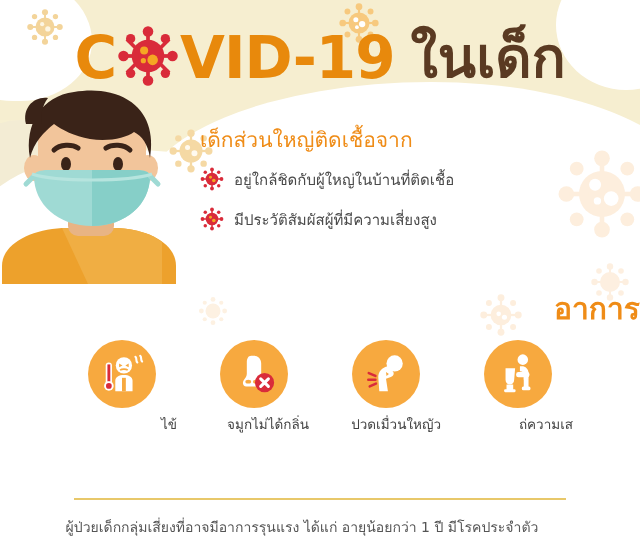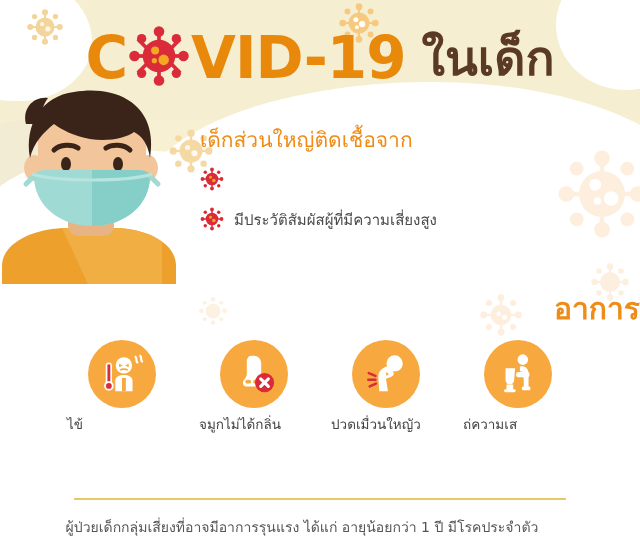--- a/index.html
+++ b/index.html
@@ -72,21 +72,21 @@
     display:flex; align-items:center; justify-content:center;
     z-index:20;
   }
   .t-covid {
     font-size:58px; font-weight:bold; color:#e8890c;
     letter-spacing:-1px; line-height:1;
     font-family:"DejaVu Sans","Liberation Sans",sans-serif;
   }
   .t-virus-o { display:inline-block; vertical-align:middle; margin:0 1px; }
   .t-thai {
-    font-size:48px; font-weight:bold; color:#5a3a22;
+    font-size:56px; font-weight:bold; color:#5a3a22;
     margin-left:16px; line-height:1;
     font-family:"DejaVu Sans","Liberation Sans",sans-serif;
   }
 
   
   .child { position:absolute; left:-4px; top:84px; z-index:25; }
 
   
   .sec1 {
     position:absolute; left:200px; top:128px; width:420px; z-index:30;
@@ -105,21 +105,21 @@
   .sec2-head {
     position:absolute; left:0; top:285px; width:640px;
     text-align:right; z-index:30;
     font-size:30px; font-weight:bold; color:#ef8c17;
   }
   .sym-row {
     position:absolute; left:0; top:340px; width:640px;
     display:flex; justify-content:center; align-items:flex-start;
     gap:22px; z-index:30;
   }
-  .sym { width:110px; text-align:left; }
+  .sym { width:110px; text-align:right; }
   .sym-circle {
     width:68px; height:68px; border-radius:50%;
     background:#f7a93f;
     margin:0 auto 8px auto;
     display:flex; align-items:center; justify-content:center;
   }
   .sym-label { font-size:13.5px; color:#444444; line-height:1.2; }
 
   
   .note1 {
@@ -393,20 +393,21 @@
                 <rect x="18.8" y="26" width="2.4" height="9"></rect>
               <rect x="5" y="18.8" width="9" height="2.4"></rect>
                 <rect x="26" y="18.8" width="9" height="2.4"></rect>
             </g>
             <g fill="#f5a623">
               <circle cx="17.5" cy="17" r="2.4"></circle>
                 <circle cx="23" cy="22.5" r="3"></circle>
             </g>
           </svg>
         </span>
+        <span class="bullet-txt">อยู่ใกล้ชิดกับผู้ใหญ่ในบ้านที่ติดเชื้อ</span>
       </div>
 
       <div class="bullet">
         <span>
           <svg width="24" height="24" viewBox="0 0 40 40">
             <g fill="#d92b3a">
               <circle cx="20" cy="20" r="10.5"></circle>
               <circle cx="20" cy="4.2" r="3.2"></circle>
                 <circle cx="20" cy="35.8" r="3.2"></circle>
               <circle cx="4.2" cy="20" r="3.2"></circle>

